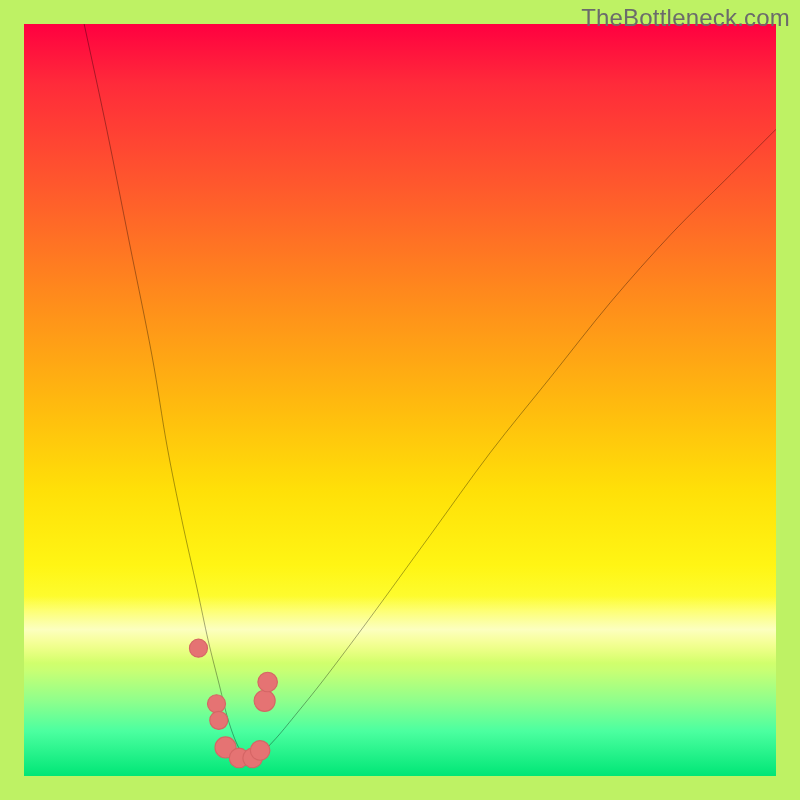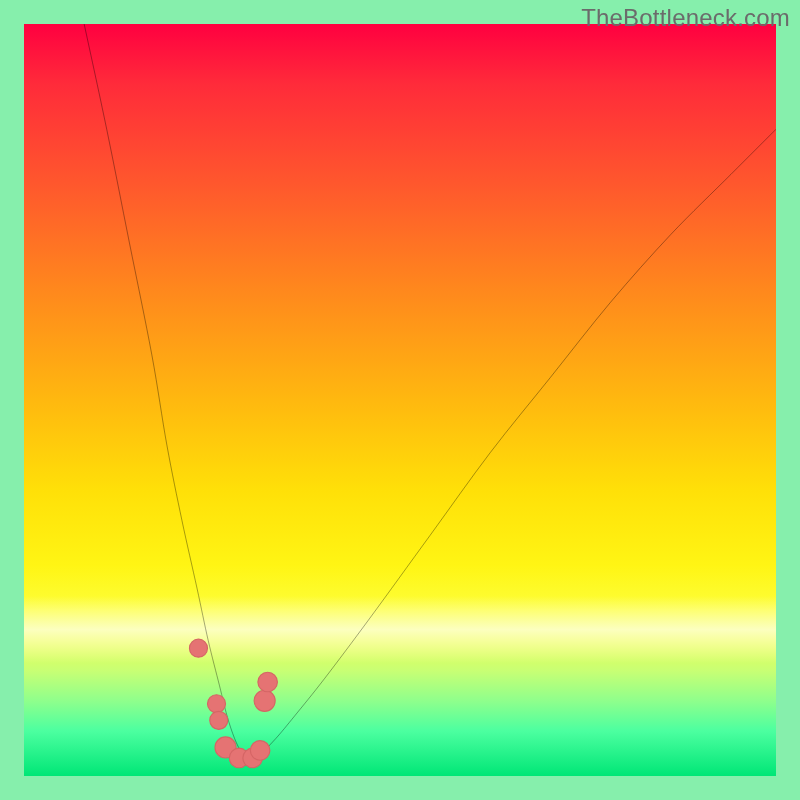--- a/index.html
+++ b/index.html
@@ -9,21 +9,21 @@
     height: 800px;
     overflow: hidden;
     background: #000;
     font-family: Arial, Helvetica, sans-serif;
   }
   .frame {
     position: absolute;
     top: 0; left: 0;
     width: 800px;
     height: 800px;
-    background: #86efac;
+    background: #bef264;
   }
   .plot {
     position: absolute;
     top: 24px;
     left: 24px;
     width: 752px;
     height: 752px;
     overflow: hidden;
   }
   .gradient {

